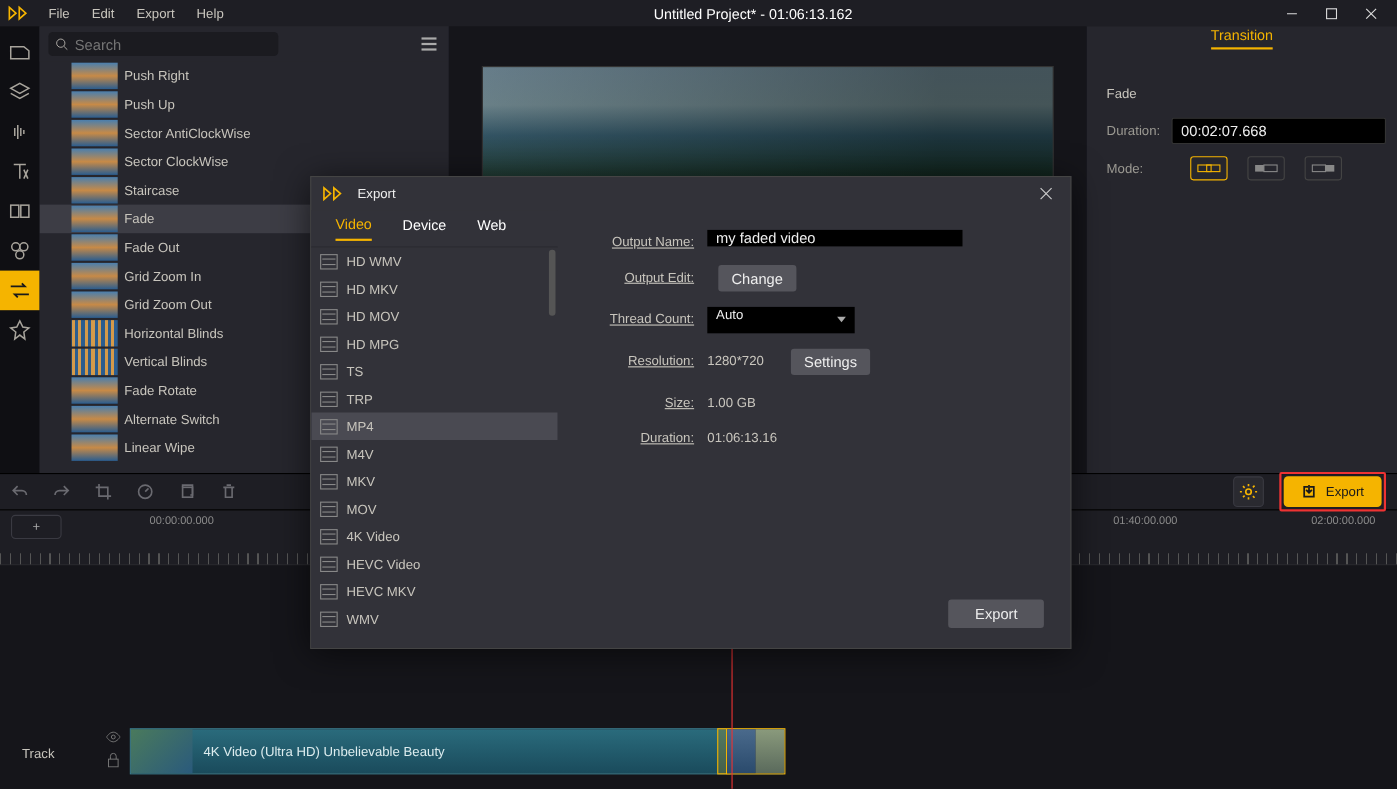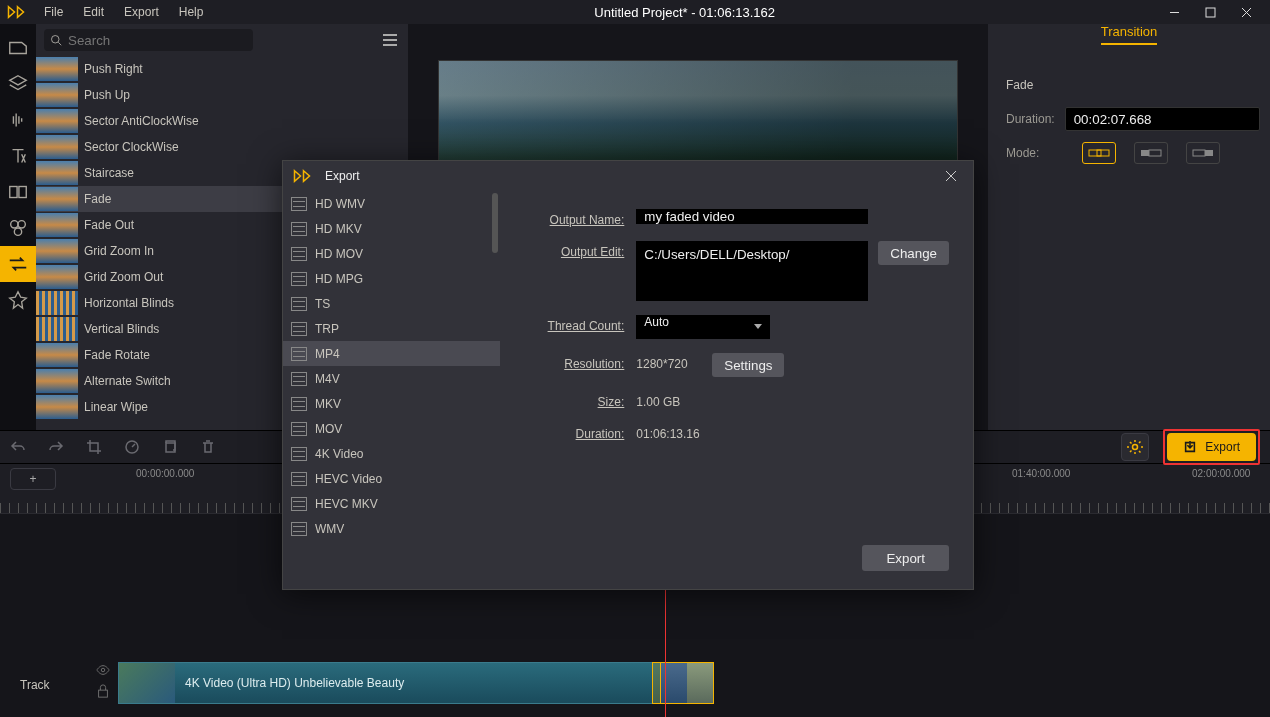--- a/index.html
+++ b/index.html
@@ -29,21 +29,21 @@
 .rail-btn{width:36px;height:36px;display:flex;align-items:center;justify-content:center;color:#a8a49c;}
 .rail-btn.active{background:var(--accent);color:#1a1a1a;}
 .rail-btn svg{width:22px;height:22px;}
 .col-transitions{width:400px;background:var(--bg2);display:flex;flex-direction:column;}
 .search-bar{height:32px;display:flex;align-items:center;padding:0 8px;background:var(--bg2);gap:6px;}
 .search-input{flex:1;background:#1b1b20;border:none;border-radius:4px;height:22px;color:var(--txt);padding:0 8px 0 24px;}
 .search-wrap{position:relative;flex:1;}
 .search-wrap svg{position:absolute;left:6px;top:5px;width:12px;height:12px;stroke:#888;}
 .viewbtn{width:20px;height:20px;display:flex;align-items:center;justify-content:center;}
 .list{flex:1;overflow:hidden;}
-.trow{height:26px;display:flex;align-items:center;gap:6px;padding-right:6px;}
+.trow{height:26px;display:flex;align-items:center;gap:6px;padding-right:6px;padding-left:29px;}
 .trow.selected{background:#3d3d45;}
 .thumb{width:42px;height:24px;background:linear-gradient(180deg,#4a7fae 0%,#c78a47 50%,#2b5d8f 100%);}
 .thumb.alt2{background:repeating-linear-gradient(90deg,#d49a4a 0 3px,#2b5d8f 3px 6px);}
 .trow span{color:var(--txt);font-size:12px;}
 
 .center-col{flex:1;display:flex;flex-direction:column;background:#15151a;}
 .preview{flex:0 0 400px;padding:30px 30px 0;margin-top:6px;}
 .preview-box{width:520px;height:140px;margin:0 auto;border:1px solid #333;background:
   linear-gradient(90deg,rgba(30,30,40,.3),rgba(0,0,0,.5) 80%),
   linear-gradient(180deg,#86a6b4 0%,#8aaab0 25%,#3b6a7c 45%,#244b3d 70%,#14352a 100%);}
@@ -418,20 +418,25 @@
     <span style="color:#eee">Export</span>
     <div class="dlg-close">
         <svg width="12" height="12" viewBox="0 0 12 12">
           <line x1="1" y1="1" x2="11" y2="11" stroke="currentColor"></line>
           <line x1="11" y1="1" x2="1" y2="11" stroke="currentColor"></line>
         </svg>
       </div>
   </div>
   <div class="dlg-body">
     <div class="dlg-left">
+      <div class="dlg-tabs">
+        <div class="dlg-tab active">Video</div>
+        <div class="dlg-tab">Device</div>
+        <div class="dlg-tab">Web</div>
+      </div>
       <div class="fmt-list" id="fmt-list">
         <div class="fmt-scroll"></div>
       <div class="fmt-row">
             <div class="fmt-icon"></div>
             <span>HD WMV</span>
           </div>
           <div class="fmt-row">
             <div class="fmt-icon"></div>
             <span>HD MKV</span>
           </div>
@@ -485,21 +490,20 @@
           </div>
         </div>
     </div>
     <div class="dlg-right">
       <div class="frow">
         <div class="flabel">Output Name:</div>
         <input class="finput" value="my faded video" style="">
       </div>
       <div class="frow">
         <div class="flabel">Output Edit:</div>
-        <textarea class="ftextarea" style="">C:/Users/DELL/Desktop/</textarea>
         <button class="fbtn">Change</button>
       </div>
       <div class="frow">
         <div class="flabel">Thread Count:</div>
         <div class="fselect">Auto</div>
       </div>
       <div class="frow">
         <div class="flabel">Resolution:</div>
         <div class="fval" style="width:72px">1280*720</div>
         <button class="fbtn" style="margin-left:4px">Settings</button>

